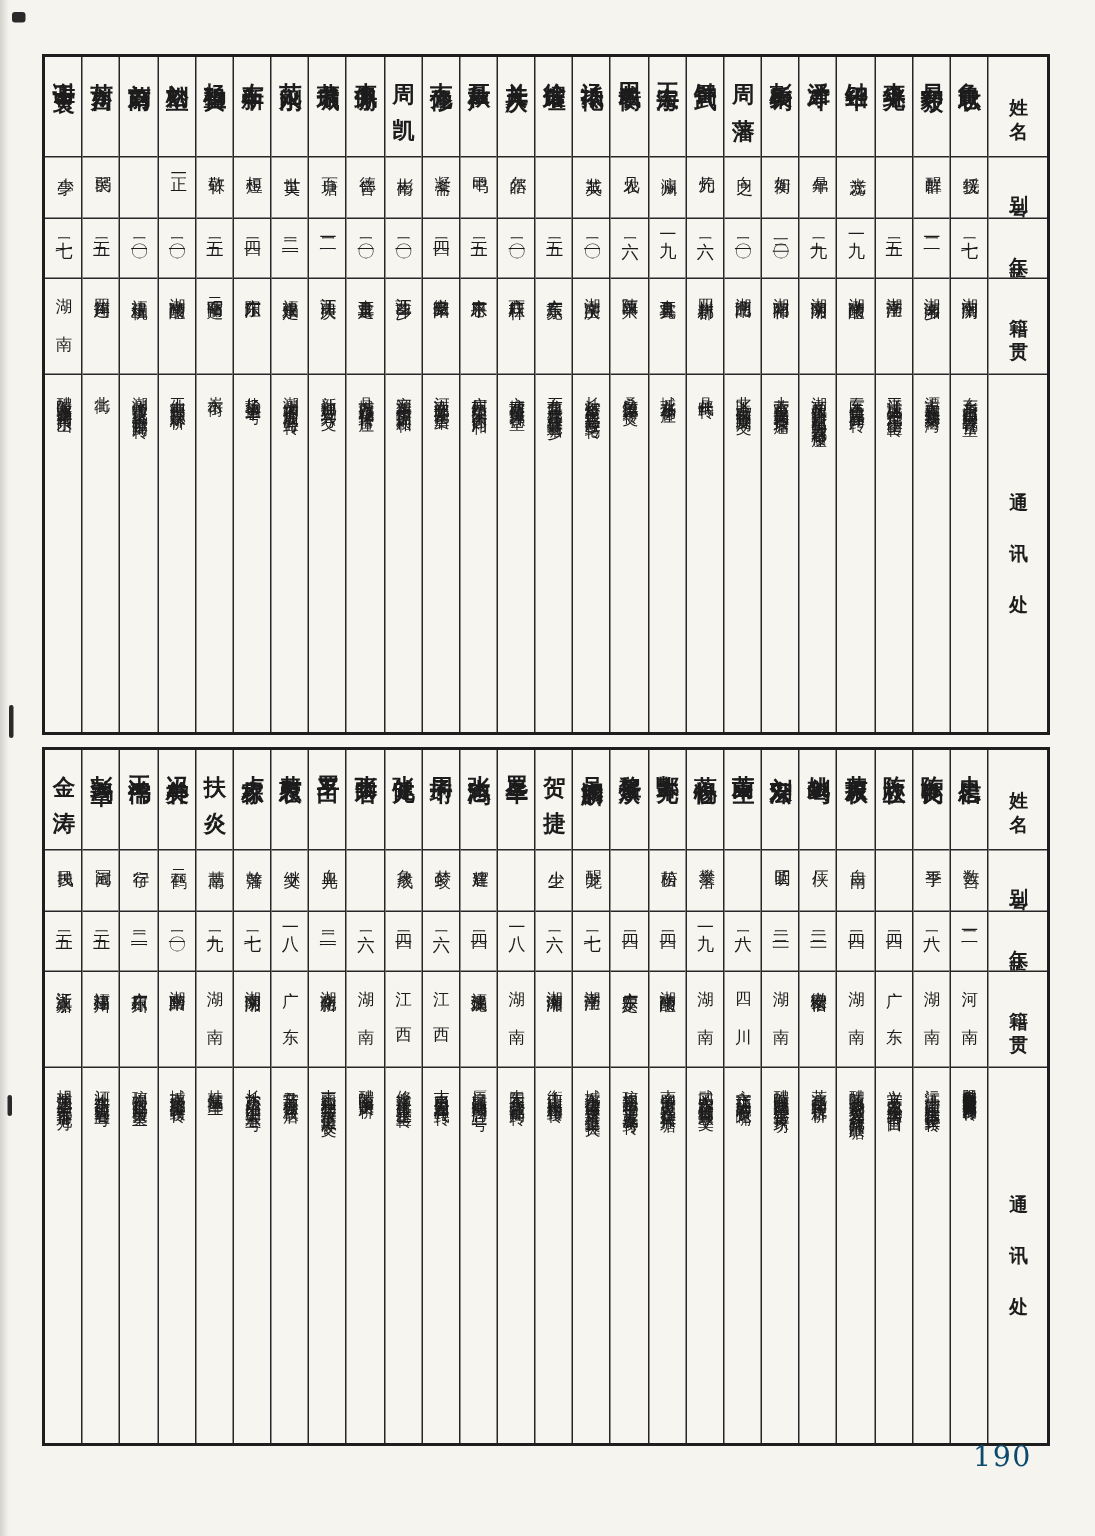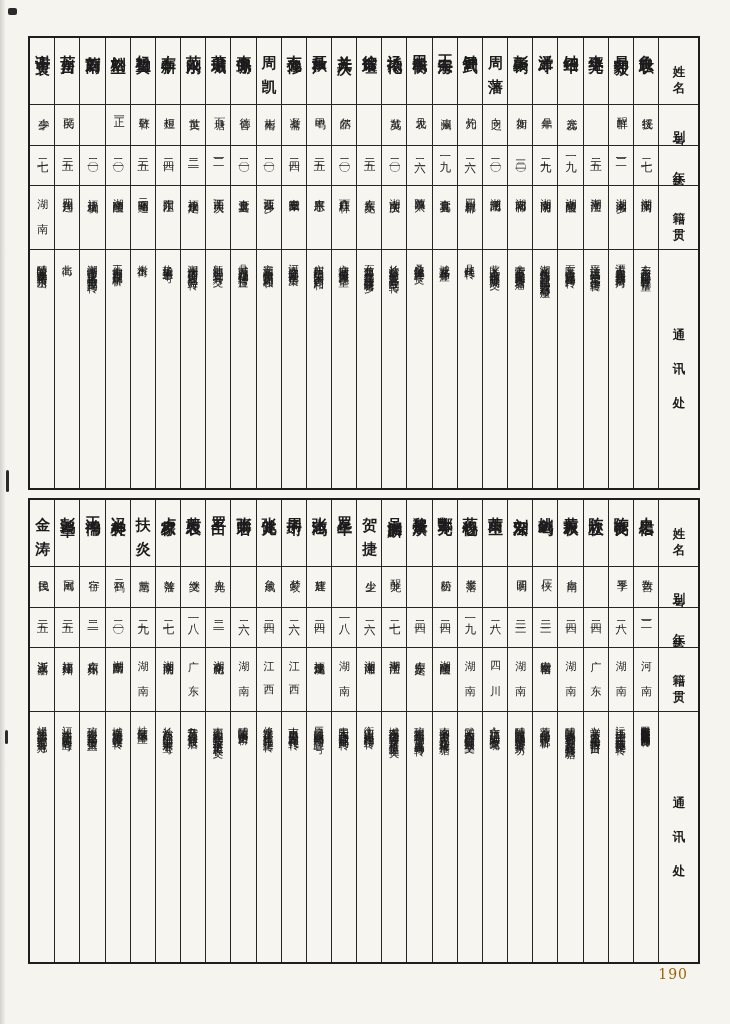--- a/index.html
+++ b/index.html
@@ -43,21 +43,21 @@
   .name-t{font-size:15px;font-weight:700;letter-spacing:2px;padding-top:5px;}
   .name-t.spread2{letter-spacing:24px;}
   .alias-t{font-size:11px;letter-spacing:1px;padding-top:4px;}
   .age-t{font-size:11.5px;letter-spacing:2px;padding-top:4px;}
   .native-t{font-size:11px;letter-spacing:1px;padding-top:4px;line-height:13px;}
   .native-t.nspread{letter-spacing:24px;}
   .addr-t{font-size:10.5px;letter-spacing:1.5px;padding-top:6px;line-height:12.5px;}
   .addr-t.addr-small{font-size:9.5px;letter-spacing:.5px;line-height:11px;}
   .page-number{
     position:absolute;right:42px;bottom:42px;
-    font-size:14px;color:#a16207;letter-spacing:1px;
+    font-size:19px;color:#0c4a6e;letter-spacing:1px;
     font-family:"DejaVu Serif","Liberation Serif",serif;
   }
 </style>
 </head>
 <body>
 
 <div class="edge-shade"></div>
 <div class="speck" style="left:8px;top:8px;width:9px;height:7px;"></div>
 <div class="speck" style="left:6px;top:470px;width:3px;height:22px;"></div>
 <div class="speck" style="left:5px;top:730px;width:3px;height:14px;"></div>

